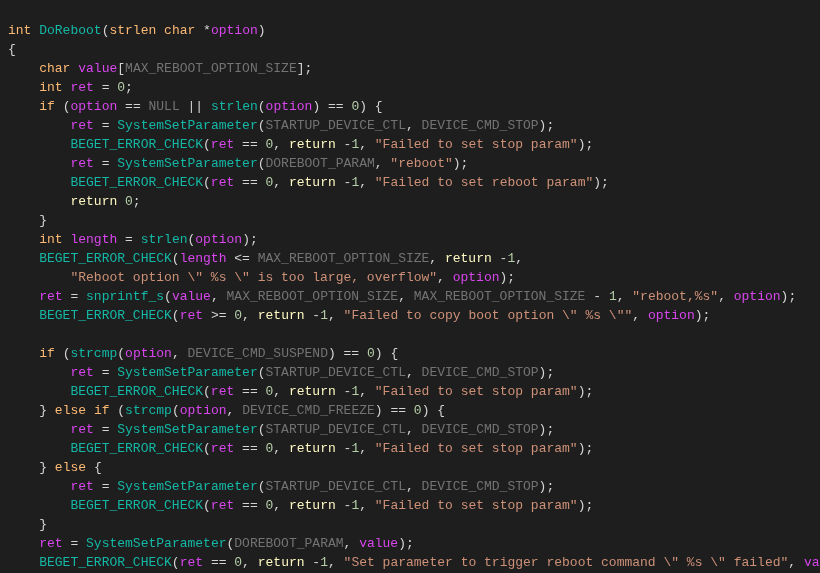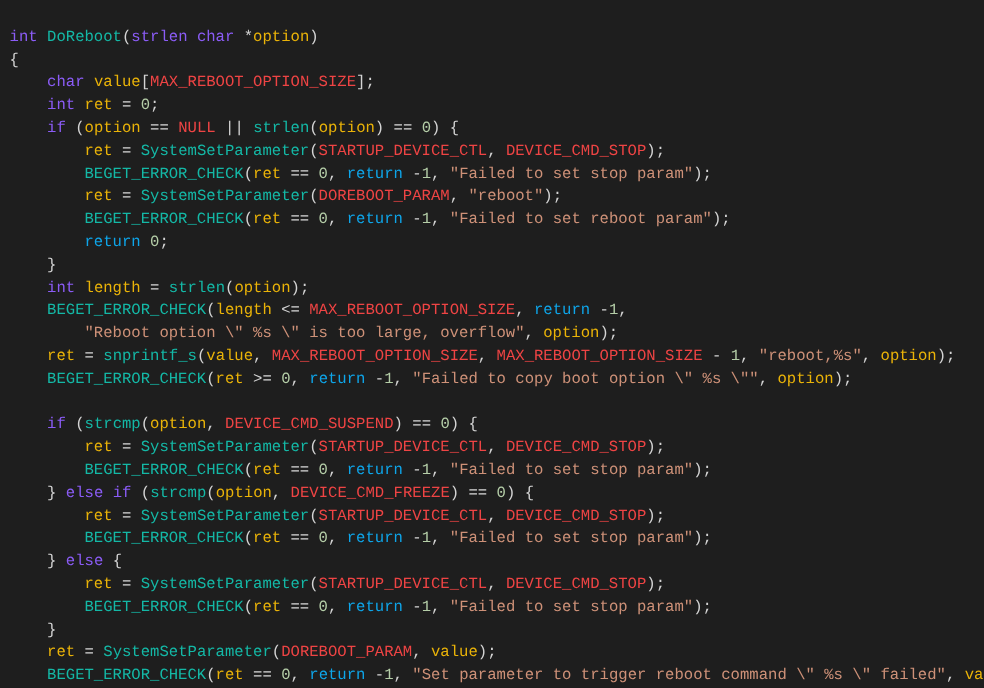--- a/index.html
+++ b/index.html
@@ -1,25 +1,25 @@
 <!DOCTYPE html>
 <html><head>
 <meta charset="utf-8">
 <style>
   html,body{margin:0;padding:0;background:#1e1e1e;width:820px;height:573px;overflow:hidden}
   body{font-family:Consolas,'Courier New',monospace;font-size:13px;line-height:19px;color:#d4d4d4;white-space:pre}
   .code{padding:2px 8px}
-  .kw{color:#8b5cf6}      
+  .kw{color:#fdba74}      
   .fn{color:#14b8a6}      
-  .var{color:#eab308}     
+  .var{color:#d946ef}     
   .num{color:#b5cea8}     
   .str{color:#ce9178}     
-  .mac{color:#ef4444}     
+  .mac{color:#737373}     
   .p{color:#d4d4d4}       
-  .cstk{color:#0ea5e9}     
+  .cstk{color:#fef9c3}     
 </style>
 </head>
 <body>
 <div class="code"><span><span class="kw">int</span> <span class="fn">DoReboot</span><span class="p">(</span><span class="kw">strlen</span> <span class="kw">char</span> <span class="p">*</span><span class="var">option</span><span class="p">)</span></span>
 <span><span class="p">{</span></span>
 <span>    <span class="kw">char</span> <span class="var">value</span><span class="p">[</span><span class="mac">MAX_REBOOT_OPTION_SIZE</span><span class="p">];</span></span>
 <span>    <span class="kw">int</span> <span class="var">ret</span> <span class="p">=</span> <span class="num">0</span><span class="p">;</span></span>
 <span>    <span class="kw">if</span> <span class="p">(</span><span class="var">option</span> <span class="p">==</span> <span class="mac">NULL</span> <span class="p">||</span> <span class="fn">strlen</span><span class="p">(</span><span class="var">option</span><span class="p">) ==</span> <span class="num">0</span><span class="p">) {</span></span>
 <span>        <span class="var">ret</span> <span class="p">=</span> <span class="fn">SystemSetParameter</span><span class="p">(</span><span class="mac">STARTUP_DEVICE_CTL</span><span class="p">,</span> <span class="mac">DEVICE_CMD_STOP</span><span class="p">);</span></span>
 <span>        <span class="fn">BEGET_ERROR_CHECK</span><span class="p">(</span><span class="var">ret</span> <span class="p">==</span> <span class="num">0</span><span class="p">,</span> <span class="cstk">return</span> <span class="p">-</span><span class="num">1</span><span class="p">,</span> <span class="str">"Failed to set stop param"</span><span class="p">);</span></span>

